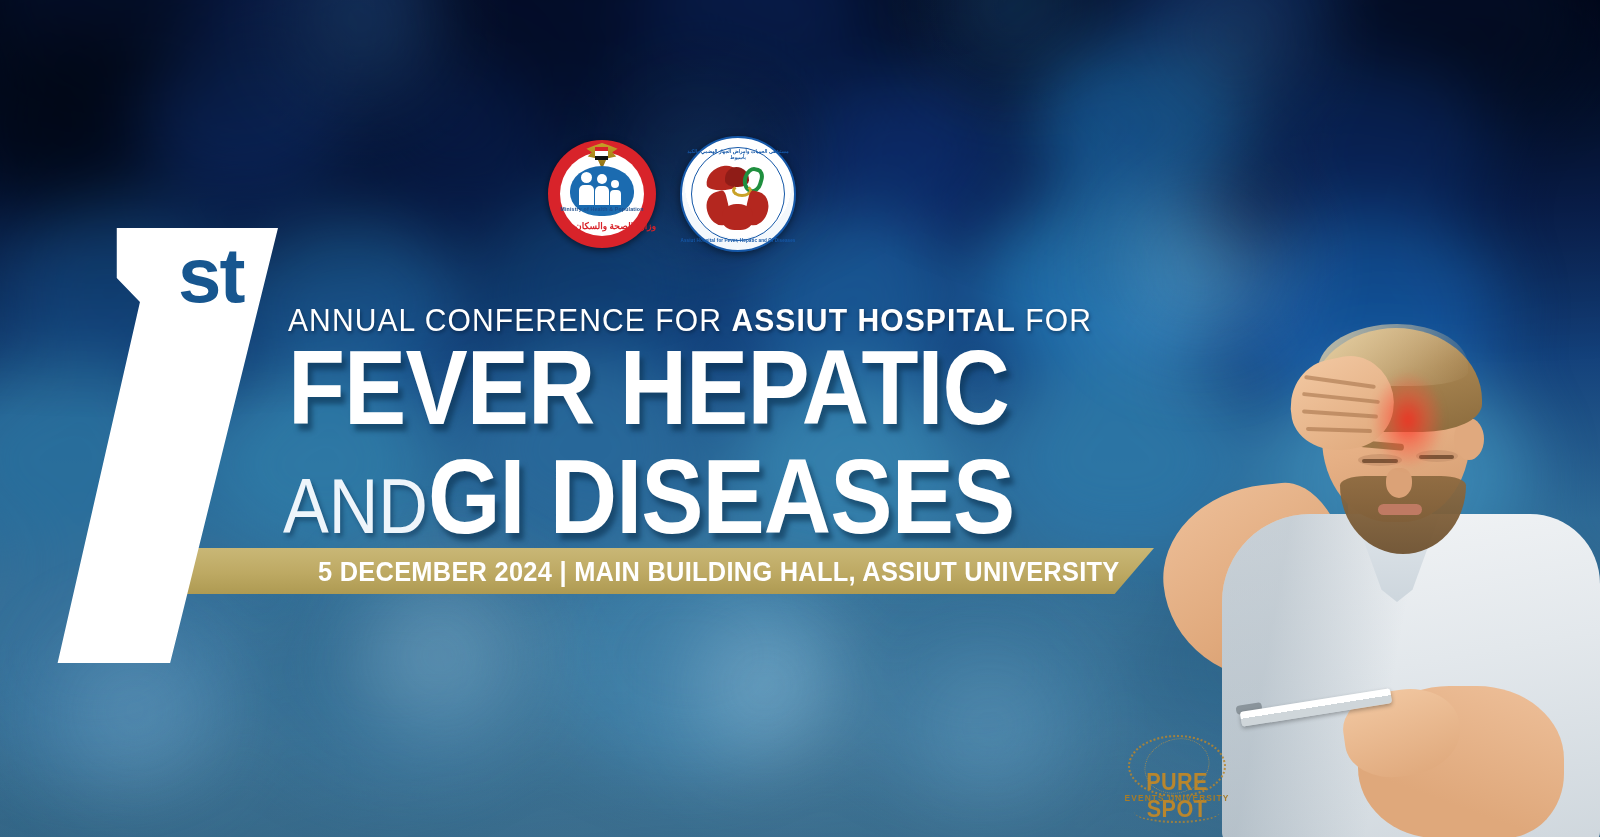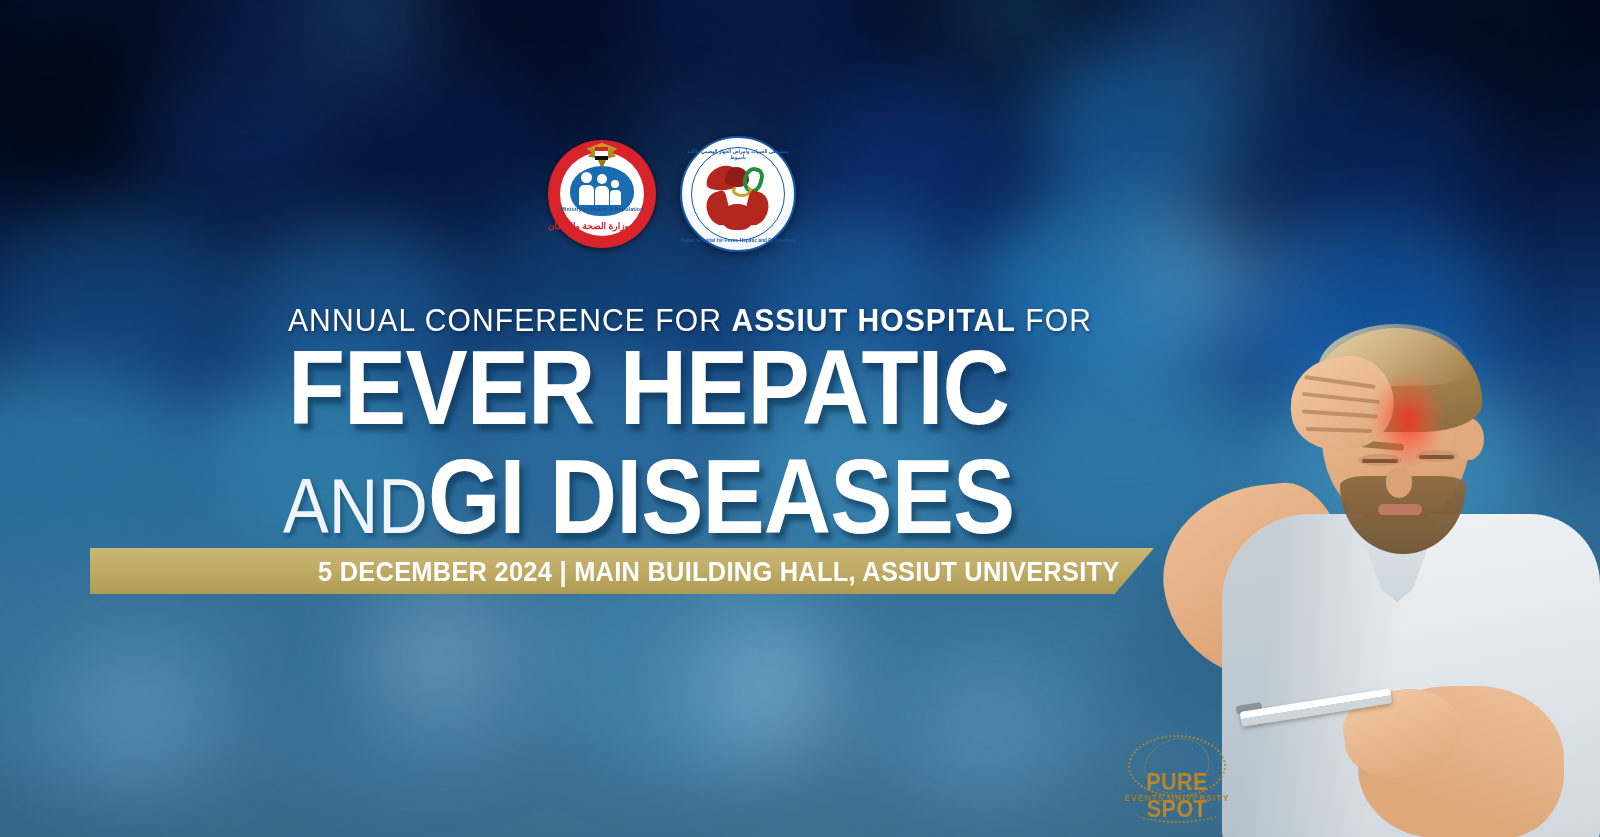--- a/index.html
+++ b/index.html
@@ -63,21 +63,21 @@
   }
   .logo-moh .eagleflag{
     position:absolute; left:47px; top:7px; width:13px; height:13px;
     background:linear-gradient(180deg,#d8232a 0 33%,#ffffff 33% 66%,#111 66% 100%);
   }
   .logo-moh .en{
     position:absolute; left:0; right:0; top:66px; text-align:center;
     font-size:5.2px; font-weight:bold; color:#1b4d8c; letter-spacing:.2px;
   }
   .logo-moh .ar{
-    position:absolute; left:0; right:0; top:81px; text-align:left;
+    position:absolute; left:0; right:0; top:81px; text-align:right;
     font-size:9px; font-weight:bold; color:#d8232a; direction:rtl;
   }
 
   .logo-hosp{ width:116px; height:116px; position:relative; }
   .logo-hosp .ring{
     position:absolute; inset:0; border-radius:50%;
     background:radial-gradient(circle at 50% 42%, #ffffff 0 62%, #f4f8fc 62% 100%);
     border:2.5px solid #1558a8;
     box-shadow:0 2px 8px rgba(0,0,0,.5);
   }
@@ -390,20 +390,24 @@
       <div class="handL"></div>
       <div class="handR"></div>
       <div class="palm"></div>
       <div class="ar">مستشفى الحميات وأمراض الجهاز الهضمي والكبد بأسيوط</div>
       <div class="en">Assiut Hospital for Fever, Hepatic and GI Diseases</div>
     </div>
   </div>
 
   <div class="goldbar"></div>
 
+  <div class="ordinal">
+    <div class="slab"></div>
+    <div class="st">st</div>
+  </div>
 
   <div class="kicker">
     <span class="thin">ANNUAL CONFERENCE FOR </span><span class="bold">ASSIUT HOSPITAL</span><span class="thin"> FOR</span>
   </div>
 
   <div class="h1line">FEVER HEPATIC</div>
 
   <div class="h2line">
     <span class="and">AND</span><span class="big">GI DISEASES</span>
   </div>

